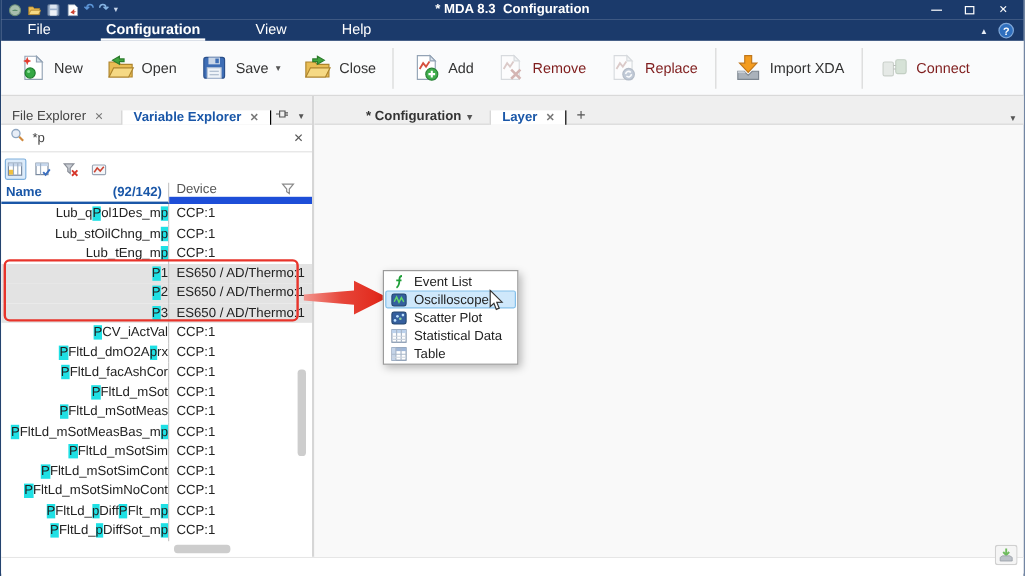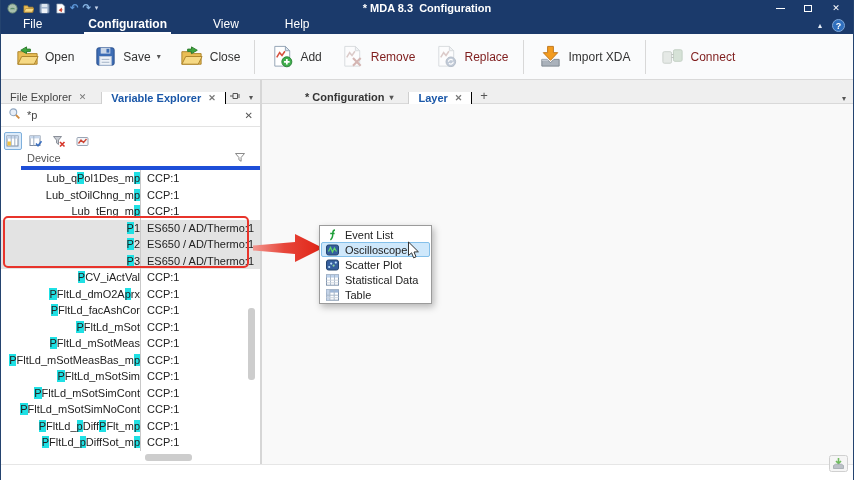--- a/index.html
+++ b/index.html
@@ -64,21 +64,21 @@
   .minibar { height:22px; margin-top:3px; display:flex; align-items:center; gap:5px; padding-left:3px; }
   .mbtn { width:18px; height:18px; display:flex; align-items:center; justify-content:center; border:1px solid transparent; }
   .mbtn.active { background:#dcebfa; border:1px solid #7fb0dc; border-radius:2px; }
 
   
   .grid { flex:1; display:flex; flex-direction:column; position:relative; overflow:hidden; }
   .grid-header { height:18px; display:flex; font-size:11px; }
   .gh-name { width:140px; display:flex; align-items:center; padding-left:4px; color:#1a57a8; font-weight:bold;
              border-right:1px solid #c9c9c9; border-bottom:2px solid #1a57a8; }
   .gh-count { margin-left:auto; padding-right:5px; }
-  .gh-device { flex:1; display:flex; align-items:flex-start; padding-left:6px; color:#555; border-bottom:4px solid #1d4ed8;margin-left:20px; }
+  .gh-device { flex:1; display:flex; align-items:flex-start; padding-left:6px; color:#555; border-bottom:6px solid #1d4ed8; }
   .gh-funnel { margin-left:auto; margin-right:14px; display:flex; }
   .rows { flex:1; }
   .row { height:16.5px; display:flex; font-size:11px; color:#222; }
   .row .cell { display:flex; align-items:center; overflow:hidden; white-space:nowrap; }
   .row .name { width:140px; padding-left:4px; border-right:1px solid #c9c9c9;justify-content:flex-end; }
   .row .dev { flex:1; padding-left:6px; }
   .row.sel { background:#e3e3e3; }
   .hl { background:#1fe0e4; }
 
   
@@ -155,20 +155,32 @@
     <span class="menu-item active">Configuration</span>
     <span class="menu-item">View</span>
     <span class="menu-item">Help</span>
     <div class="menubar-right">
       <span class="collapse-caret">▴</span>
       <span class="help-btn">?</span>
     </div>
   </div>
 
   <div class="ribbon" id="ribbon">
+      <div class="tbtn">
+        <span class="ticon">
+          <svg width="25" height="25" viewBox="0 0 26 26">
+            <path d="M6 3 h10 l5 5 v15 h-15 z" fill="#fff" stroke="#93a3b5"></path>
+            <path d="M16 3 l5 5 h-5 z" fill="#dbe4ee" stroke="#93a3b5"></path>
+            <path d="M8 3.5 l1 2.6 2.6 1 -2.6 1 -1 2.6 -1 -2.6 -2.6 -1 2.6 -1 z" fill="#e33b2e"></path>
+            <circle cx="10.5" cy="17.5" r="4.4" fill="#35a845" stroke="#1d7d2c"></circle>
+            <circle cx="9.2" cy="16.2" r="1.3" fill="#8fe09a"></circle>
+          </svg>
+        </span>
+        <span class="tlabel">New</span>
+      </div>
       <div class="tbtn">
         <span class="ticon">
           <svg width="25" height="25" viewBox="0 0 26 26">
             <path d="M3 8 h8 l2 2 h10 v11 h-20 z" fill="#e9bd55" stroke="#ad842c"></path>
             <path d="M3 21 l4 -8 h17 l-4 8 z" fill="#f6d984" stroke="#ad842c"></path>
             <path d="M12 3 l-6 3.5 6 3.5 v-2.3 h4 v-2.4 h-4 z" fill="#3fa53f" stroke="#2c7d2c"></path>
           </svg>
         </span>
         <span class="tlabel">Open</span>
       </div>
@@ -313,20 +325,24 @@
         <span class="mbtn">
             <svg width="13" height="11" viewBox="0 0 13 11">
               <rect x="1" y="1.5" width="11" height="8" rx="1" fill="#f4f6f9" stroke="#9aa5b5"></rect>
               <polyline points="2.5,7.5 5,4 7.5,6.5 10.5,3" fill="none" stroke="#cc4433" stroke-width="1.3"></polyline>
             </svg>
           </span>
       </div>
 
       <div class="grid">
         <div class="grid-header">
+          <div class="gh-name">
+            <span>Name</span>
+            <span class="gh-count">(92/142)</span>
+          </div>
           <div class="gh-device">
             <span>Device</span>
             <span class="gh-funnel">
                 <svg width="12" height="11" viewBox="0 0 12 11">
                   <path d="M1.5 1.5 h9 l-3.4 4 v3.8 l-2.2 -1.6 v-2.2 z" fill="none" stroke="#8a8a8a" stroke-width="1"></path>
                 </svg>
               </span>
           </div>
         </div>
         <div class="rows" id="rows">

